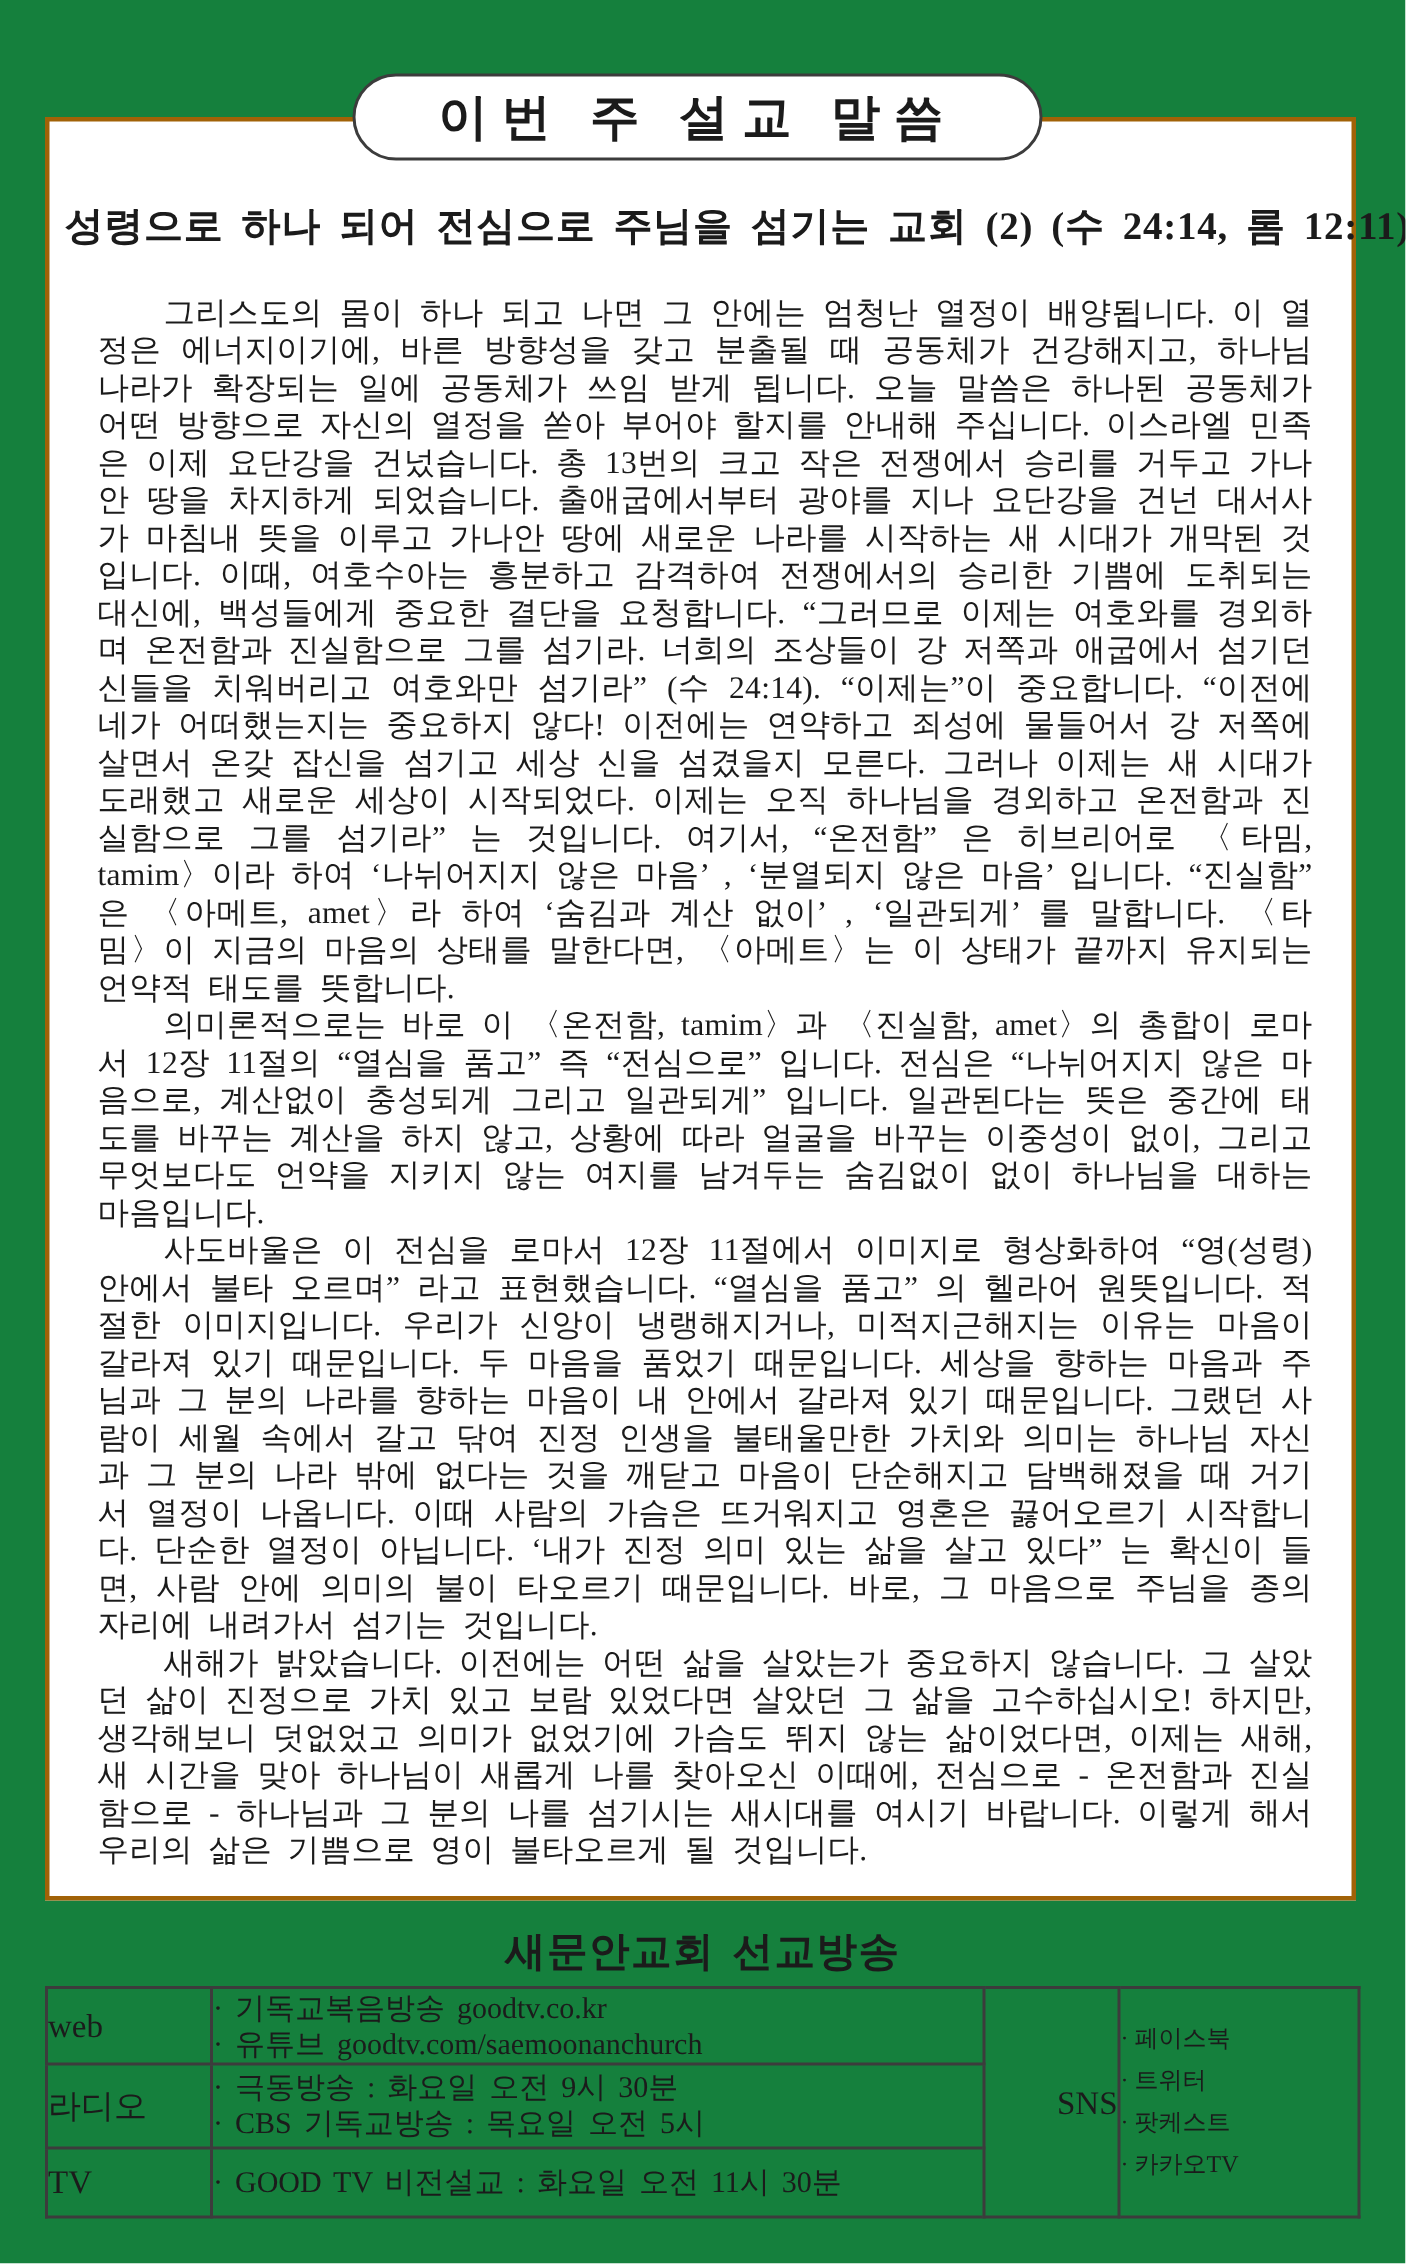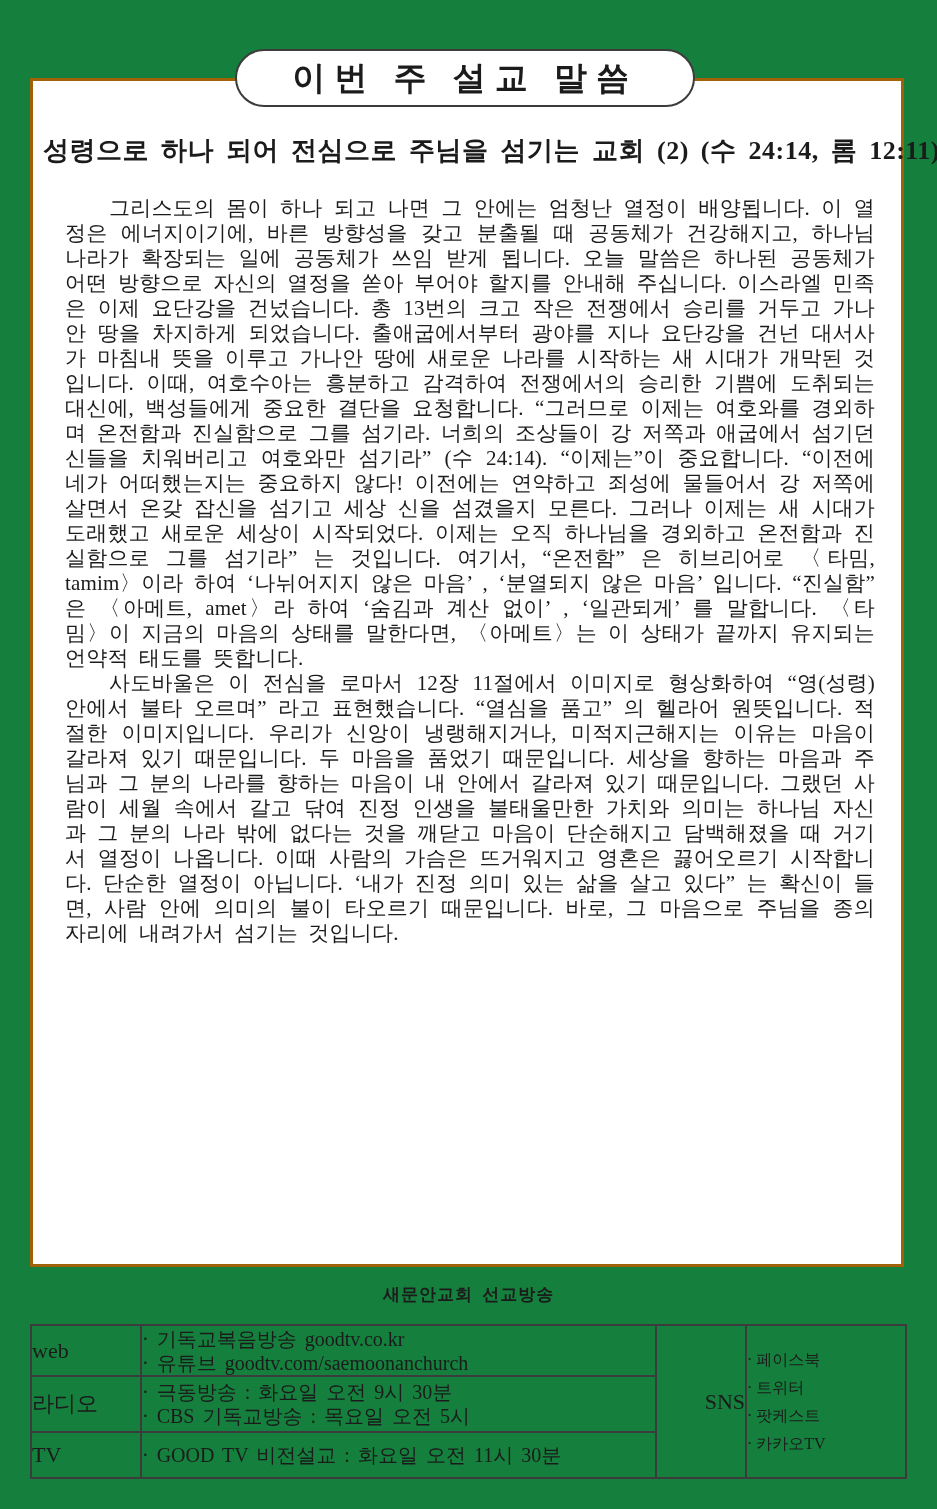--- a/index.html
+++ b/index.html
@@ -71,21 +71,21 @@
     letter-spacing: 0.2px;
   }
   
   .broadcast-title {
     position: absolute;
     top: 1283px;
     left: 0;
     width: 100%;
     margin: 0;
     text-align: center;
-    font-size: 17px;
+    font-size: 27px;
     font-weight: 700;
     letter-spacing: 1px;
     word-spacing: 4px;
   }
   table.broadcast-table {
     position: absolute;
     top: 1324px;
     left: 30px;
     width: 875px;
     border-collapse: collapse;
@@ -135,21 +135,23 @@
 <div class="page">
 
   <div class="title-badge">
     <span>이번 주 설교 말씀</span>
   </div>
 
   <div class="sermon-box">
     <h1 class="sermon-title">성령으로 하나 되어 전심으로 주님을 섬기는 교회 (2) (수 24:14, 롬 12:11)</h1>
     <div class="sermon-body">
       <p>그리스도의 몸이 하나 되고 나면 그 안에는 엄청난 열정이 배양됩니다. 이 열정은 에너지이기에, 바른 방향성을 갖고 분출될 때 공동체가 건강해지고, 하나님 나라가 확장되는 일에 공동체가 쓰임 받게 됩니다. 오늘 말씀은 하나된 공동체가 어떤 방향으로 자신의 열정을 쏟아 부어야 할지를 안내해 주십니다. 이스라엘 민족은 이제 요단강을 건넜습니다. 총 13번의 크고 작은 전쟁에서 승리를 거두고 가나안 땅을 차지하게 되었습니다. 출애굽에서부터 광야를 지나 요단강을 건넌 대서사가 마침내 뜻을 이루고 가나안 땅에 새로운 나라를 시작하는 새 시대가 개막된 것입니다. 이때, 여호수아는 흥분하고 감격하여 전쟁에서의 승리한 기쁨에 도취되는 대신에, 백성들에게 중요한 결단을 요청합니다. “그러므로 이제는 여호와를 경외하며 온전함과 진실함으로 그를 섬기라. 너희의 조상들이 강 저쪽과 애굽에서 섬기던 신들을 치워버리고 여호와만 섬기라” (수 24:14). “이제는”이 중요합니다. “이전에 네가 어떠했는지는 중요하지 않다! 이전에는 연약하고 죄성에 물들어서 강 저쪽에 살면서 온갖 잡신을 섬기고 세상 신을 섬겼을지 모른다. 그러나 이제는 새 시대가 도래했고 새로운 세상이 시작되었다. 이제는 오직 하나님을 경외하고 온전함과 진실함으로 그를 섬기라” 는 것입니다. 여기서, “온전함” 은 히브리어로 〈타밈, tamim〉이라 하여 ‘나뉘어지지 않은 마음’ , ‘분열되지 않은 마음’ 입니다. “진실함” 은 〈아메트, amet〉라 하여 ‘숨김과 계산 없이’ , ‘일관되게’ 를 말합니다. 〈타밈〉이 지금의 마음의 상태를 말한다면, 〈아메트〉는 이 상태가 끝까지 유지되는 언약적 태도를 뜻합니다.</p>
+      <p>의미론적으로는 바로 이 〈온전함, tamim〉과 〈진실함, amet〉의 총합이 로마서 12장 11절의 “열심을 품고” 즉 “전심으로” 입니다. 전심은 “나뉘어지지 않은 마음으로, 계산없이 충성되게 그리고 일관되게” 입니다. 일관된다는 뜻은 중간에 태도를 바꾸는 계산을 하지 않고, 상황에 따라 얼굴을 바꾸는 이중성이 없이, 그리고 무엇보다도 언약을 지키지 않는 여지를 남겨두는 숨김없이 없이 하나님을 대하는 마음입니다.</p>
       <p>사도바울은 이 전심을 로마서 12장 11절에서 이미지로 형상화하여 “영(성령) 안에서 불타 오르며” 라고 표현했습니다. “열심을 품고” 의 헬라어 원뜻입니다. 적절한 이미지입니다. 우리가 신앙이 냉랭해지거나, 미적지근해지는 이유는 마음이 갈라져 있기 때문입니다. 두 마음을 품었기 때문입니다. 세상을 향하는 마음과 주님과 그 분의 나라를 향하는 마음이 내 안에서 갈라져 있기 때문입니다. 그랬던 사람이 세월 속에서 갈고 닦여 진정 인생을 불태울만한 가치와 의미는 하나님 자신과 그 분의 나라 밖에 없다는 것을 깨닫고 마음이 단순해지고 담백해졌을 때 거기서 열정이 나옵니다. 이때 사람의 가슴은 뜨거워지고 영혼은 끓어오르기 시작합니다. 단순한 열정이 아닙니다. ‘내가 진정 의미 있는 삶을 살고 있다” 는 확신이 들면, 사람 안에 의미의 불이 타오르기 때문입니다. 바로, 그 마음으로 주님을 종의 자리에 내려가서 섬기는 것입니다.</p>
+      <p>새해가 밝았습니다. 이전에는 어떤 삶을 살았는가 중요하지 않습니다. 그 살았던 삶이 진정으로 가치 있고 보람 있었다면 살았던 그 삶을 고수하십시오! 하지만, 생각해보니 덧없었고 의미가 없었기에 가슴도 뛰지 않는 삶이었다면, 이제는 새해, 새 시간을 맞아 하나님이 새롭게 나를 찾아오신 이때에, 전심으로 - 온전함과 진실함으로 - 하나님과 그 분의 나를 섬기시는 새시대를 여시기 바랍니다. 이렇게 해서 우리의 삶은 기쁨으로 영이 불타오르게 될 것입니다.</p>
     </div>
   </div>
 
   <h2 class="broadcast-title">새문안교회 선교방송</h2>
 
   <table class="broadcast-table">
     <tbody>
       <tr class="r1">
         <td class="row-label">web</td>
         <td class="row-content">

